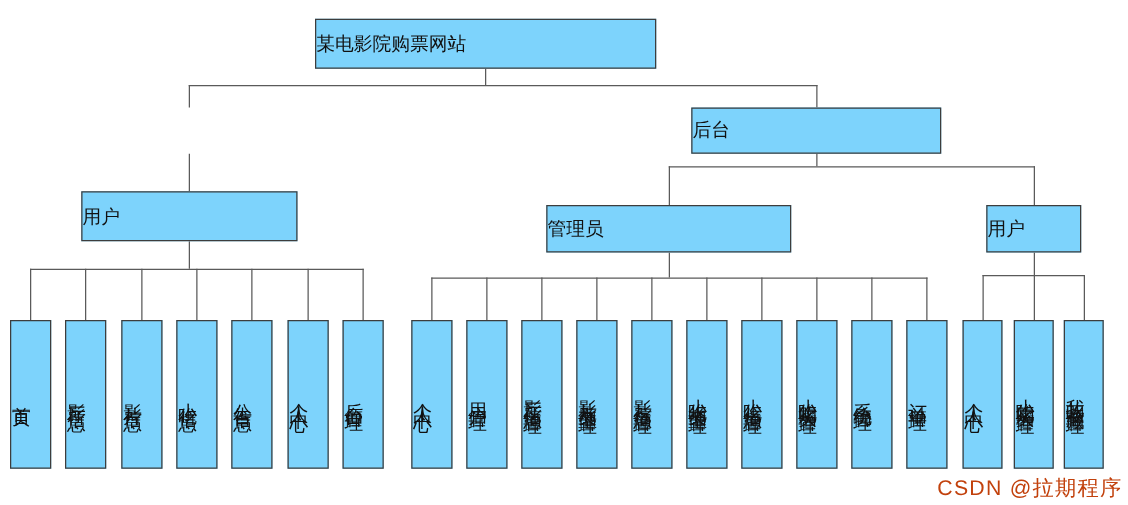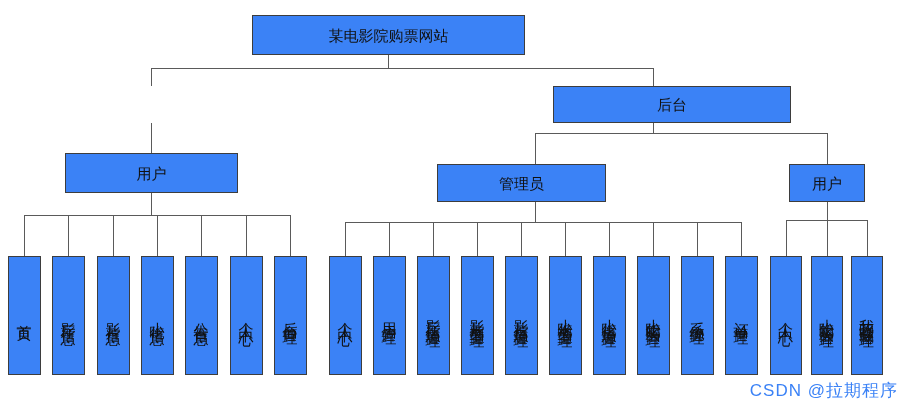--- a/index.html
+++ b/index.html
@@ -8,44 +8,43 @@
     width:902px;height:404px;
     background:#ffffff;
     font-family:"Liberation Sans","DejaVu Sans",sans-serif;
     color:#111111;
     overflow:hidden;
   }
   .box{
     position:absolute;
     box-sizing:border-box;
     border:1.5px solid #3d3d3d;
-    background:#3b82f6;
+    background:#7dd3fc;
     display:flex;
     align-items:center;
-    justify-content:center;
     font-size:15px;
     line-height:1;
     text-align:center;
   }
   .vbox span{
     writing-mode:vertical-rl;
     text-orientation:upright;
     letter-spacing:3px;
     line-height:1;
     font-size:15px;
   }
   .hline,.vline{position:absolute;background:#5a5a5a;}
   .hline{height:1px;}
   .vline{width:1px;}
   .watermark{
     position:absolute;
     right:4px;
     bottom:2px;
     font-size:17px;
-    color:#3b82f6;
+    color:#c2410c;
     letter-spacing:1px;
     margin-top:36px;
   }
 </style>
 </head>
 <body>
 
 <div class="canvas">
 
   <div class="vline" style="left:388px;top:55px;height:13px;"></div>
@@ -86,28 +85,28 @@
   <div class="vline" style="left:827px;top:202px;height:18px;"></div>
   <div class="hline" style="left:786px;top:220px;width:82px;"></div>
   <div class="vline" style="left:786px;top:220px;height:36px;"></div>
   <div class="vline" style="left:827px;top:220px;height:36px;"></div>
   <div class="vline" style="left:867px;top:220px;height:36px;"></div>
 
   <div class="box" style="left:252px;top:15px;width:273px;height:40px;">
     <span>某电影院购票网站</span>
   </div>
 
-  <div class="box" style="left:553px;top:86px;width:238px;height:37px;">
+  <div class="box" style="left:553px;top:86px;width:200px;height:37px;">
     <span>后台</span>
   </div>
 
   <div class="box" style="left:65px;top:153px;width:173px;height:40px;">
     <span>用户</span>
   </div>
-  <div class="box" style="left:437px;top:164px;width:169px;height:38px;">
+  <div class="box" style="left:437px;top:164px;width:196px;height:38px;">
     <span>管理员</span>
   </div>
   <div class="box" style="left:789px;top:164px;width:76px;height:38px;">
     <span>用户</span>
   </div>
 
   <div class="box vbox" style="left:8px;top:256px;width:33px;height:119px;">
     <span>首页</span>
   </div>
   <div class="box vbox" style="left:52px;top:256px;width:33px;height:119px;">

